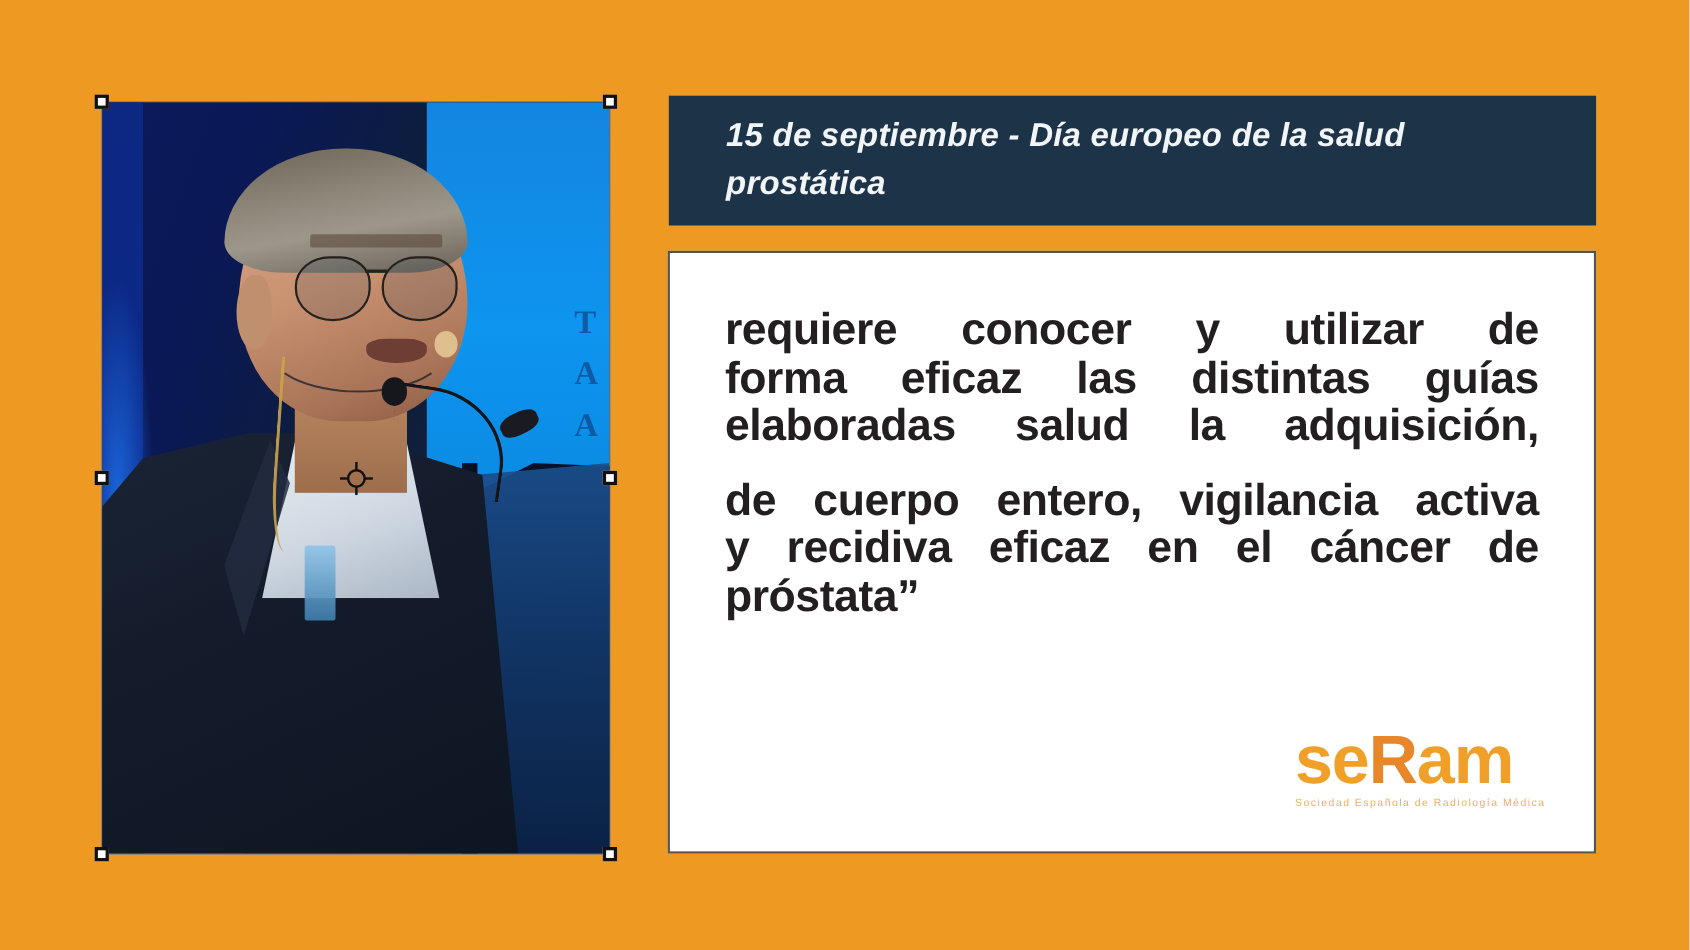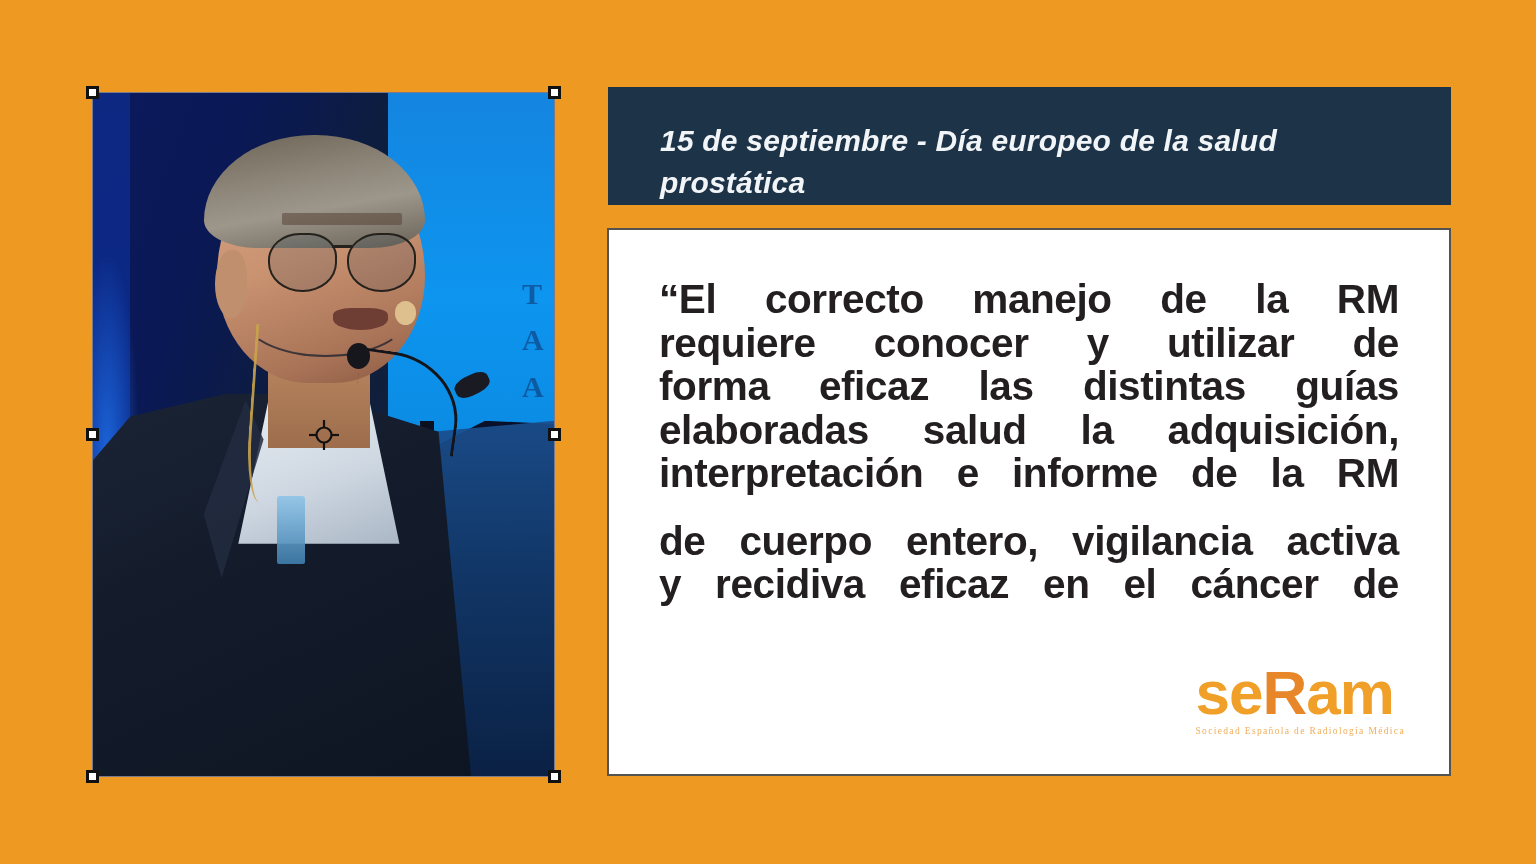--- a/index.html
+++ b/index.html
@@ -327,21 +327,21 @@
   
   .header-band {
     position: absolute;
     left: 608px;
     top: 87px;
     width: 843px;
     height: 118px;
     background: #1d3348;
     box-sizing: border-box;
     display: flex;
-    align-items: flex-end;
+    align-items: center;
     padding: 0 52px;
   }
   .header-band .title {
     color: #f2f5f8;
     font-style: italic;
     font-weight: 700;
     font-size: 30px;
     line-height: 1.42;
     letter-spacing: .2px;
   }
@@ -396,21 +396,20 @@
     letter-spacing: -1px;
     color: #f0a028;
   }
   .logo-word .alt { color: #e8862a; }
   .logo-sub {
     margin-top: 5px;
     font-size: 9.5px;
     letter-spacing: 1.35px;
     color: #f0ae5a;
     white-space: nowrap;
-    font-family: Liberation Serif, serif;
   }
 </style>
 </head>
 <body>
 
 <div class="slide">
 
   <div class="photo-wrap">
     <div class="photo">
       <div class="bd-dark"></div>
@@ -465,27 +464,26 @@
       <line x1="15" y1="22" x2="15" y2="30" stroke="#111" stroke-width="2.2"></line>
     </svg>
   </div>
 
   <div class="header-band">
     <div class="title">15 de septiembre - Día europeo de la salud prostática</div>
   </div>
 
   <div class="quote-card">
     <div class="quote-text">
-        <div style="text-align: justify; text-align-last: justify; white-space: normal;">“El correcto manejo de la RM</div>
         <div style="text-align: justify; text-align-last: justify; white-space: normal;">requiere conocer y utilizar de</div>
         <div style="text-align: justify; text-align-last: justify; white-space: normal;">forma eficaz las distintas guías</div>
         <div style="text-align: justify; text-align-last: justify; white-space: normal;">elaboradas salud la adquisición,</div>
-        <div style="text-align: justify; text-align-last: justify; white-space: normal;">interpretación e informe de la RM</div>
         <div style="text-align: justify; text-align-last: justify; white-space: normal; margin-top: 24px;">de cuerpo entero, vigilancia activa</div>
         <div style="text-align: justify; text-align-last: justify; white-space: normal;">y recidiva eficaz en el cáncer de</div>
+        <div style="text-align: justify; text-align-last: left; white-space: pre;">próstata”</div>
       </div>
 
 
     <div class="logo">
       <div class="logo-word"><span>se</span><span class="alt">R</span><span>am</span></div>
       <div class="logo-sub">Sociedad Española de Radiología Médica</div>
     </div>
   </div>
 
 </div>

